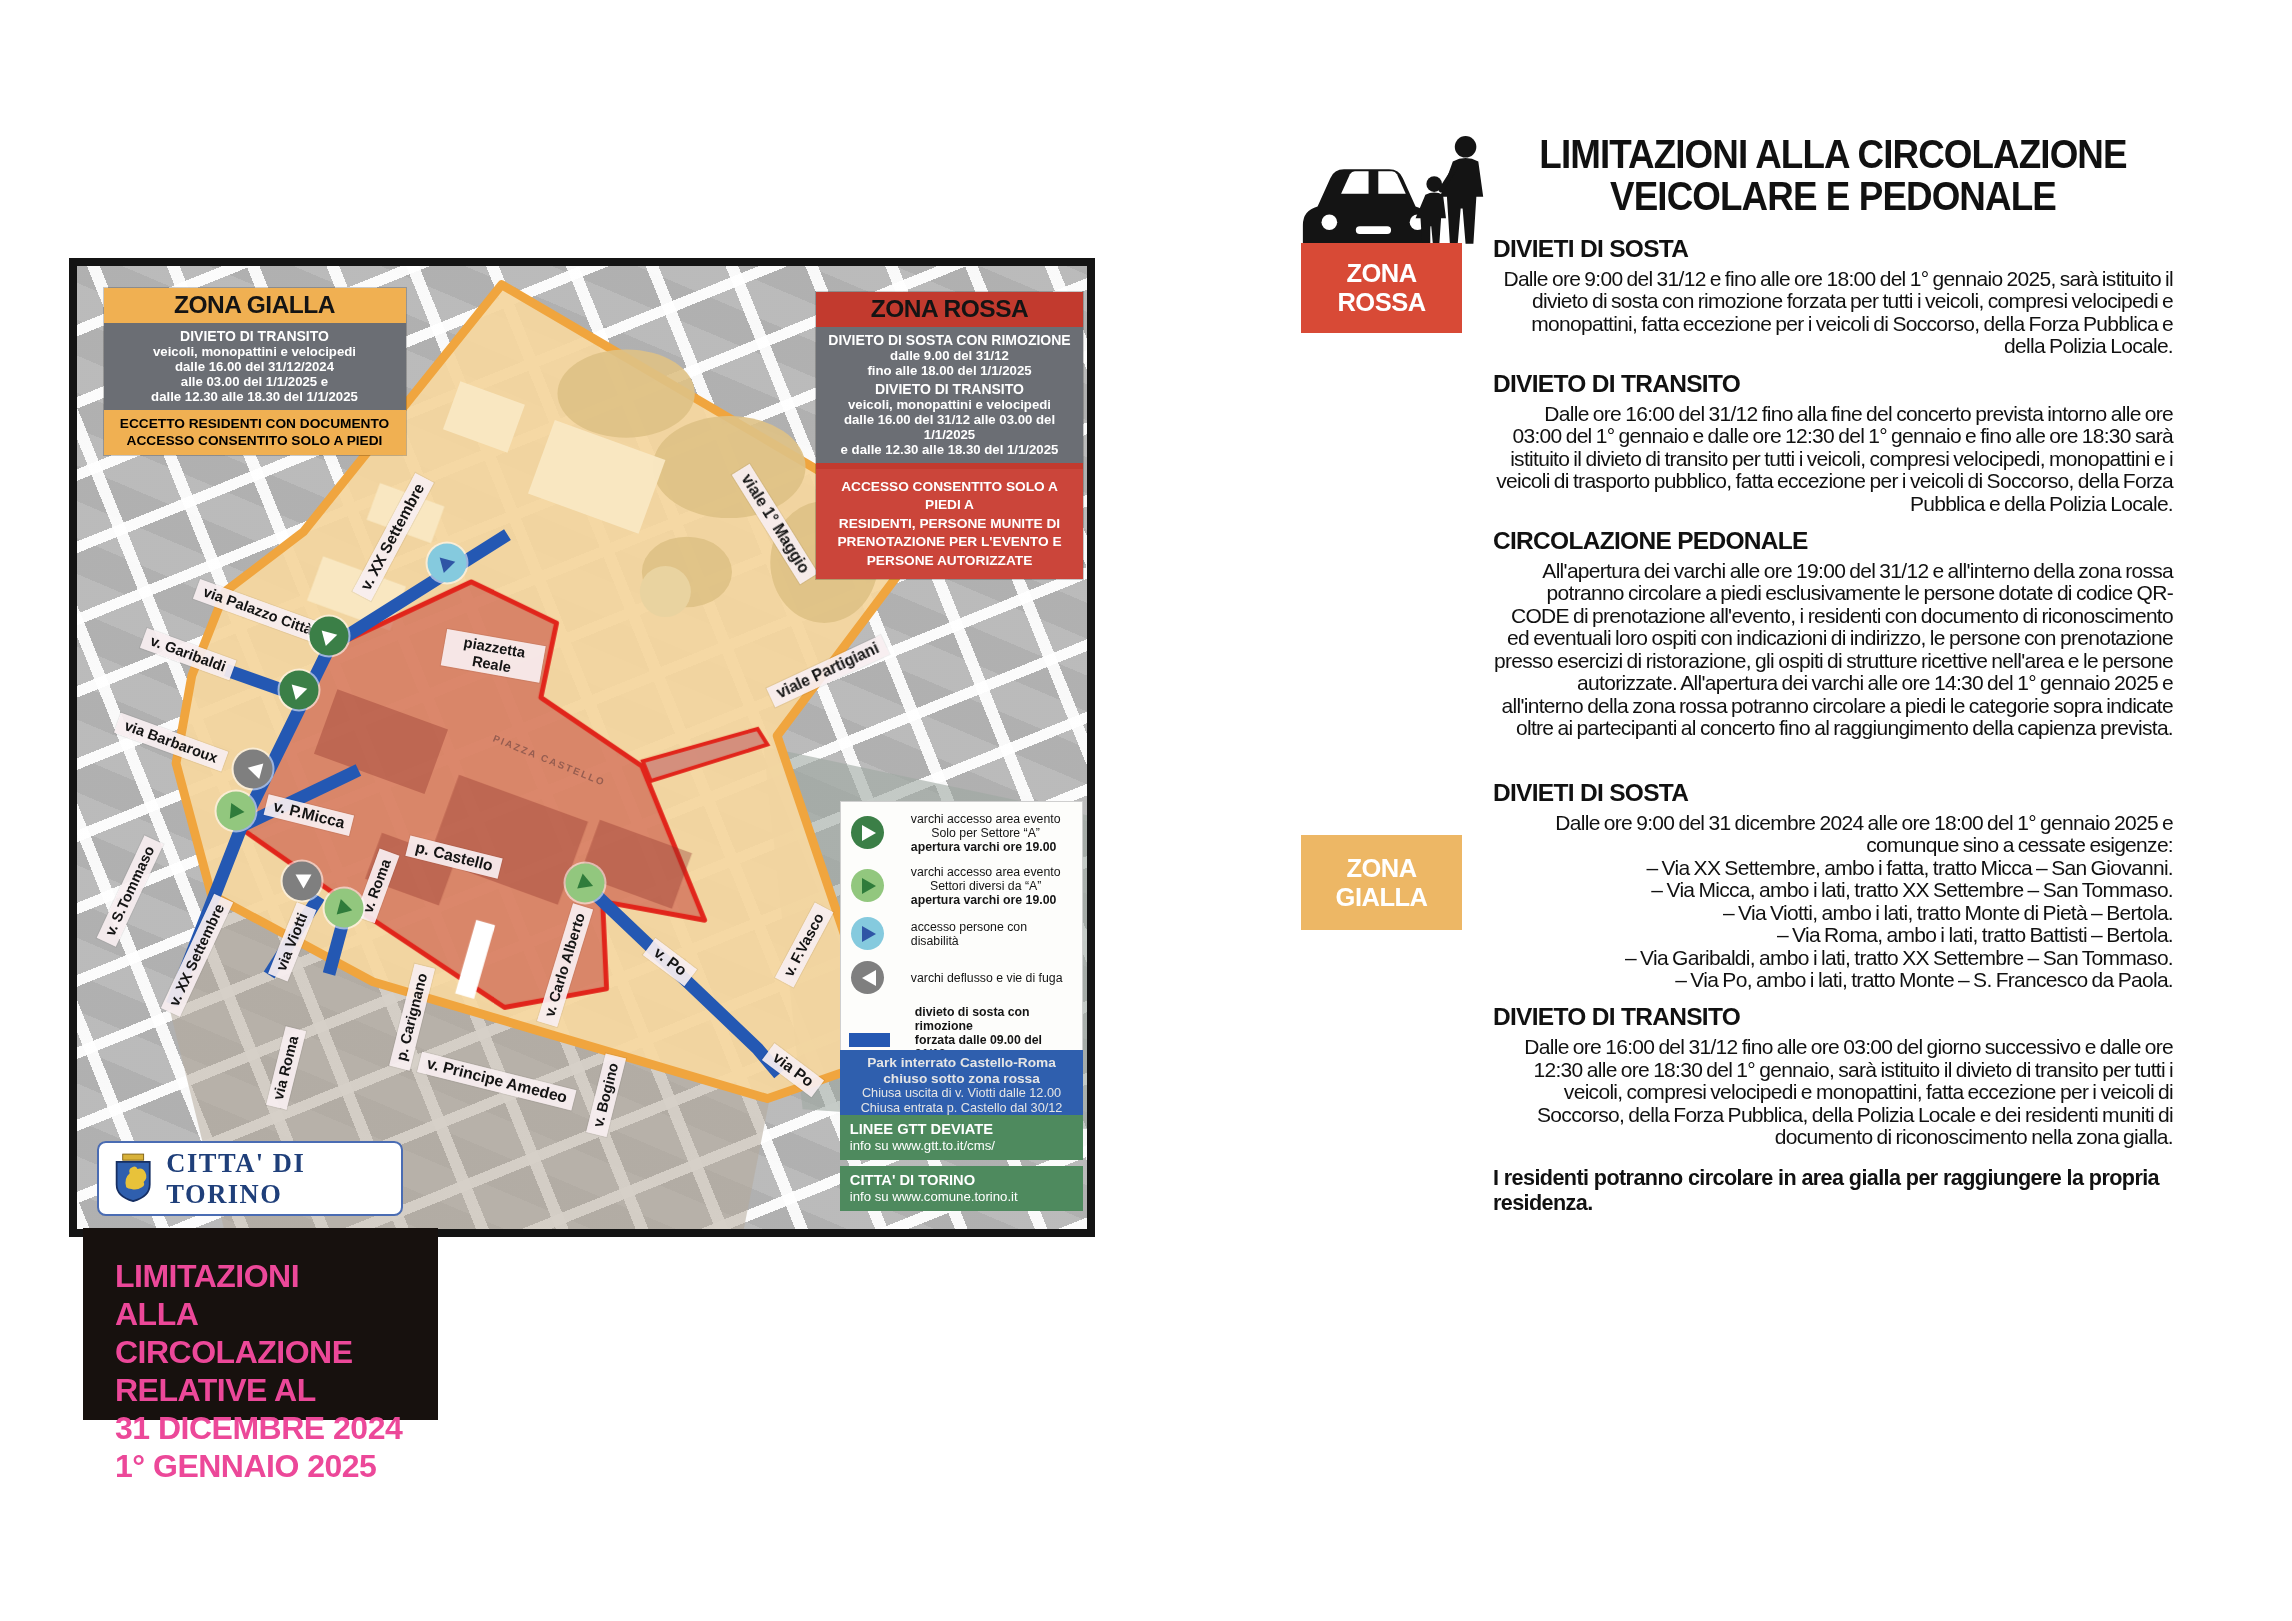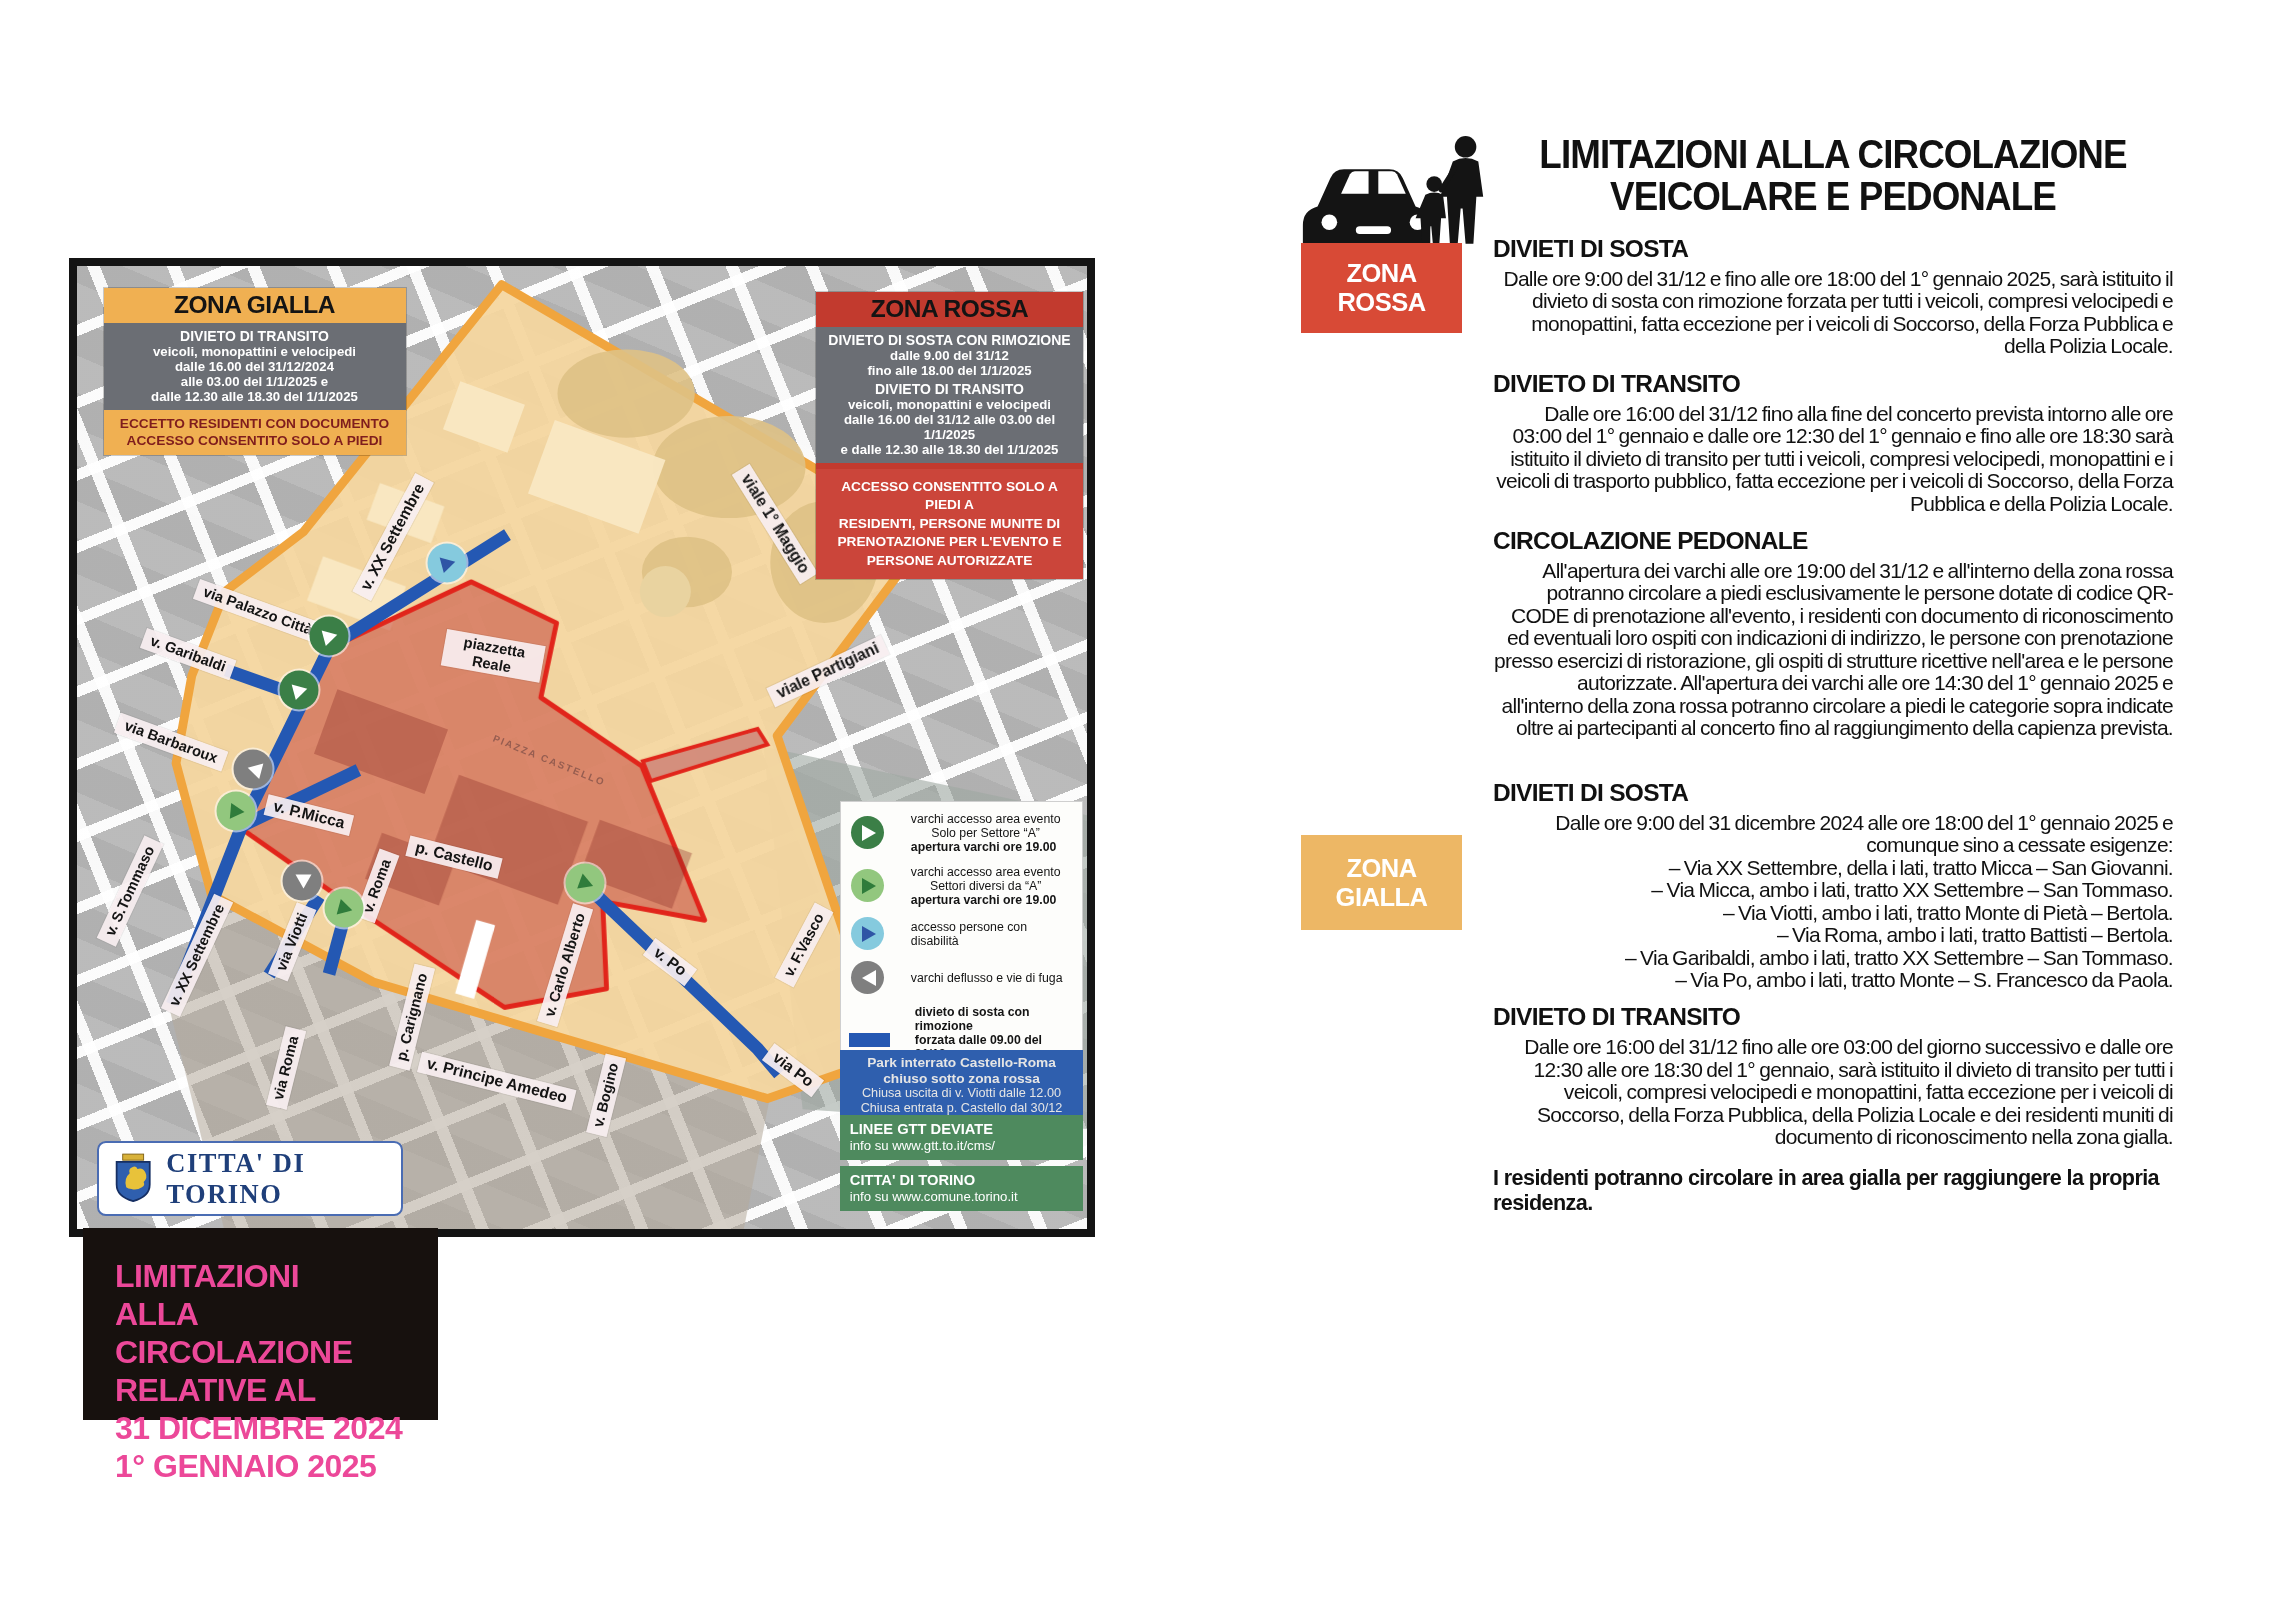--- a/index.html
+++ b/index.html
@@ -27,21 +27,21 @@
   .marker.lgreen{background:#92c77e;}.marker.lgreen .tri{border-left-color:#2f7c3b;}
   .marker.cyan{background:#85cade;}.marker.cyan .tri{border-left-color:#2f55a5;}
   .marker.grey{background:#7f7f7f;}
 
   .mbox{position:absolute;box-shadow:0 0 0 1px rgba(0,0,0,.2);}
   .mbox-head{font-weight:800;font-size:24.5px;text-align:center;padding:3.9px 0;letter-spacing:-0.5px;color:#141414;}
   .head-gialla{background:#f0b052;}
   .head-rossa{background:#c23a2e;}
   .mbox-grey{background:#6b6e74;color:#fff;text-align:center;padding:5.9px 3.9px;font-size:13.2px;line-height:15px;font-weight:600;}
   .mbox-grey .t{font-weight:800;font-size:14px;}
-  .mbox-foot-gialla{background:#f0b052;color:#7f1d1d;font-weight:800;font-size:13.7px;line-height:16.7px;text-align:center;padding:5.9px 2px;}
+  .mbox-foot-gialla{background:#f0b052;color:#000000;font-weight:800;font-size:13.7px;line-height:16.7px;text-align:center;padding:5.9px 2px;}
   .mbox-foot-rossa{background:#cb453a;color:#fff;font-weight:800;font-size:13.7px;line-height:18.6px;text-align:center;padding:8.8px 7.8px;margin-top:5.9px;}
   .zr-wrap{background:#c23a2e;padding:0 0 0 0;}
 
   .legend{position:absolute;left:763px;top:535px;width:243px;background:#fdfdfb;border:1px solid #cfcfcf;
           padding:9.8px 7.8px 7.8px 7.8px;display:flex;flex-direction:column;gap:10.8px;box-sizing:border-box;}
   .lrow{display:flex;align-items:center;gap:25px;}
   .lrow .licon{flex:0 0 37px;display:flex;justify-content:center;}
   .lrow .marker{position:static;transform:none;width:33px;height:33px;box-shadow:none;}
   .lrow .txt{font-size:12.3px;line-height:14px;color:#141414;}
   .lrow .txt .b{font-weight:800;}
@@ -346,21 +346,21 @@
 
     <h3>DIVIETO DI TRANSITO</h3>
     <p>Dalle ore 16:00 del 31/12 fino alla fine del concerto prevista intorno alle ore 03:00 del 1° gennaio e dalle ore 12:30 del 1° gennaio e fino alle ore 18:30 sarà istituito il divieto di transito per tutti i veicoli, compresi velocipedi, monopattini e i veicoli di trasporto pubblico, fatta eccezione per i veicoli di Soccorso, della Forza Pubblica e della Polizia Locale.</p>
 
     <h3>CIRCOLAZIONE PEDONALE</h3>
     <p class="gap-lg">All'apertura dei varchi alle ore 19:00 del 31/12 e all'interno della zona rossa potranno circolare a piedi esclusivamente le persone dotate di codice QR-CODE di prenotazione all'evento, i residenti con documento di riconoscimento ed eventuali loro ospiti con indicazioni di indirizzo, le persone con prenotazione presso esercizi di ristorazione, gli ospiti di strutture ricettive nell'area e le persone autorizzate. All'apertura dei varchi alle ore 14:30 del 1° gennaio 2025 e all'interno della zona rossa potranno circolare a piedi le categorie sopra indicate oltre ai partecipanti al concerto fino al raggiungimento della capienza prevista.</p>
 
     <h3 style="margin-top:39px">DIVIETI DI SOSTA</h3>
     <div class="bl">Dalle ore 9:00 del 31 dicembre 2024 alle ore 18:00 del 1° gennaio 2025 e comunque sino a cessate esigenze:</div>
     <div class="blk">
-      <div class="bl">– Via XX Settembre, della i lati, tratto Micca – San Giovanni.</div>
+      <div class="bl">– Via XX Settembre, ambo i fatta, tratto Micca – San Giovanni.</div>
       <div class="bl">– Via Micca, ambo i lati, tratto XX Settembre – San Tommaso.</div>
       <div class="bl">– Via Viotti, ambo i lati, tratto Monte di Pietà – Bertola.</div>
       <div class="bl">– Via Roma, ambo i lati, tratto Battisti – Bertola.</div>
       <div class="bl">– Via Garibaldi, ambo i lati, tratto XX Settembre – San Tommaso.</div>
       <div class="bl">– Via Po, ambo i lati, tratto Monte – S. Francesco da Paola.</div>
     </div>
 
     <h3>DIVIETO DI TRANSITO</h3>
     <p>Dalle ore 16:00 del 31/12 fino alle ore 03:00 del giorno successivo e dalle ore 12:30 alle ore 18:30 del 1° gennaio, sarà istituito il divieto di transito per tutti i veicoli, compresi velocipedi e monopattini, fatta eccezione per i veicoli di Soccorso, della Forza Pubblica, della Polizia Locale e dei residenti muniti di documento di riconoscimento nella zona gialla.</p>
 

